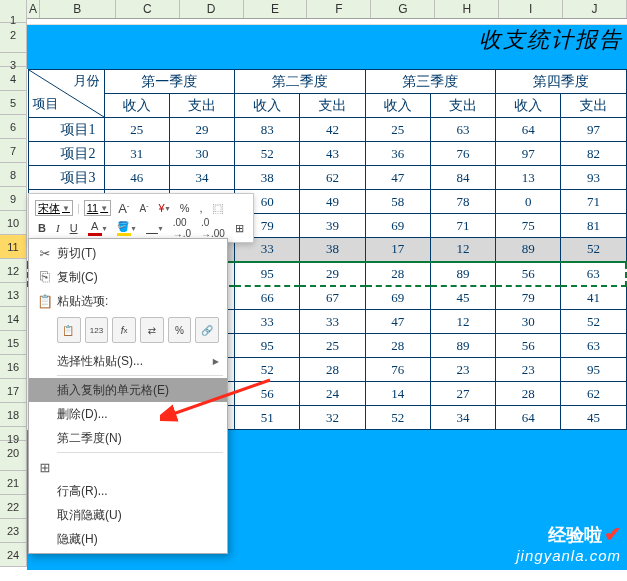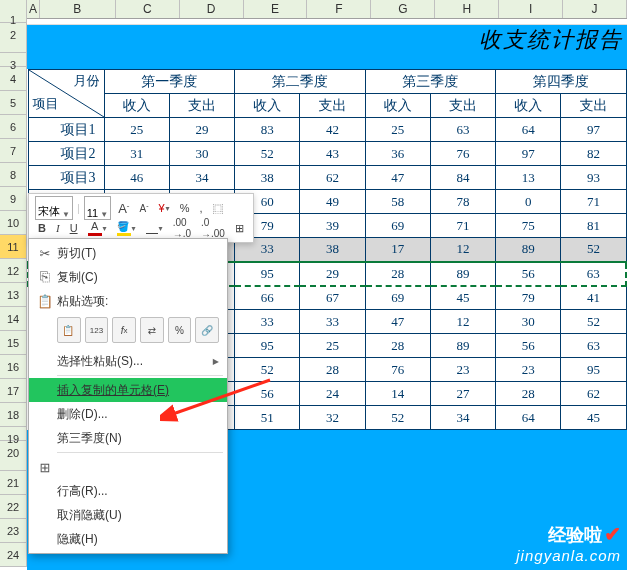--- a/index.html
+++ b/index.html
@@ -25,32 +25,32 @@
 .diag-bot { position: absolute; bottom: 4px; left: 4px; font-size: 13px; }
 tr.copied td { border-top: 2px dashed #0a7a3a; border-bottom: 2px dashed #0a7a3a; }
 tr.copied td:first-child { border-left: 2px dashed #0a7a3a; }
 tr.copied td:last-child { border-right: 2px dashed #0a7a3a; }
 tr.sel td { background: #d8d8d8; border-bottom: 2px solid #0a7a3a; }
 .bottom-blue { background: #00aaff; height: 24px; }
 
 .mini-tb { position: absolute; left: 28px; top: 193px; background: #fff; border: 1px solid #c8c8c8; padding: 4px 6px; box-shadow: 0 2px 6px rgba(0,0,0,0.2); font-family: "Microsoft YaHei", Arial, sans-serif; font-size: 11px; z-index: 10; }
 .mini-row { display: flex; align-items: center; gap: 4px; height: 20px; }
 .mini-btn { padding: 1px 3px; cursor: pointer; color: #444; display: inline-flex; align-items: center; }
-.mini-sel { border: 1px solid #aaa; padding: 0 2px; height: 24px; display: inline-flex; align-items: flex-end; min-width: 34px; background: #fff; }
+.mini-sel { border: 1px solid #aaa; padding: 0 2px; height: 16px; display: inline-flex; align-items: center; min-width: 34px; background: #fff; text-decoration: underline; }
 .mini-sel .dd { font-size: 8px; margin-left: 2px; color: #666; }
 .drop-arrow { font-size: 8px; color: #666; margin-left: 1px; }
 .bold-b { font-weight: bold; }
 .italic-i { font-style: italic; font-family: Georgia, serif; }
 .color-bar { display: inline-block; width: 14px; height: 3px; background: #c00; margin-top: 1px; }
 .color-bar.y { background: #ffd800; }
 .border-ic { display: inline-block; width: 12px; height: 12px; border: 1px solid #444; border-top: none; border-right: none; border-left: none; }
 
 .ctx { position: absolute; left: 28px; top: 238px; width: 200px; background: #fff; border: 1px solid #b0b0b0; box-shadow: 2px 3px 8px rgba(0,0,0,0.3); font-family: "Microsoft YaHei", Arial, sans-serif; font-size: 12px; z-index: 11; padding: 2px 0; }
 .ctx-item { display: flex; align-items: center; height: 24px; padding: 0 8px 0 4px; cursor: pointer; color: #333; }
-.ctx-item:hover, .ctx-item.hi { background: #22c55e; text-decoration: underline; }
+.ctx-item:hover, .ctx-item.hi { background: #a3a3a3; }
 .ctx-icon { width: 24px; display: inline-flex; align-items: center; justify-content: center; color: #555; font-size: 13px; }
 .ctx-sub { font-size: 8px; color: #666; margin-left: auto; }
 .ctx-sep { height: 1px; background: #ddd; margin: 2px 4px 2px 28px; }
 .paste-opts { display: flex; gap: 4px; padding: 4px 8px 6px 28px; }
 .paste-btn { width: 26px; height: 26px; border: 1px solid #c0c0c0; background: #f4f4f4; display: inline-flex; align-items: center; justify-content: center; font-size: 10px; color: #444; cursor: pointer; border-radius: 2px; }
 .paste-btn sub { font-size: 8px; }
 .arrow { position: absolute; left: 160px; top: 370px; z-index: 20; pointer-events: none; }
 .watermark { position: absolute; right: 6px; bottom: 6px; color: #fff; text-align: right; font-family: "Microsoft YaHei", Arial, sans-serif; z-index: 5; }
 .watermark .line1 { font-size: 18px; font-weight: bold; }
 .watermark .chk { color: #ff3a2f; font-size: 20px; margin-left: 2px; }
@@ -375,21 +375,21 @@
   <div class="ctx-item hi">
       <span class="ctx-icon"></span>
       <span>插入复制的单元格(E)</span>
     </div>
   <div class="ctx-item">
       <span class="ctx-icon"></span>
       <span>删除(D)...</span>
     </div>
   <div class="ctx-item">
       <span class="ctx-icon"></span>
-      <span>第三季度(N)</span>
+      <span>第二季度(N)</span>
     </div>
   <div class="ctx-sep"></div>
   <div class="ctx-item">
       <span class="ctx-icon">⊞</span>
     </div>
   <div class="ctx-item">
       <span class="ctx-icon"></span>
       <span>行高(R)...</span>
     </div>
   <div class="ctx-item">

